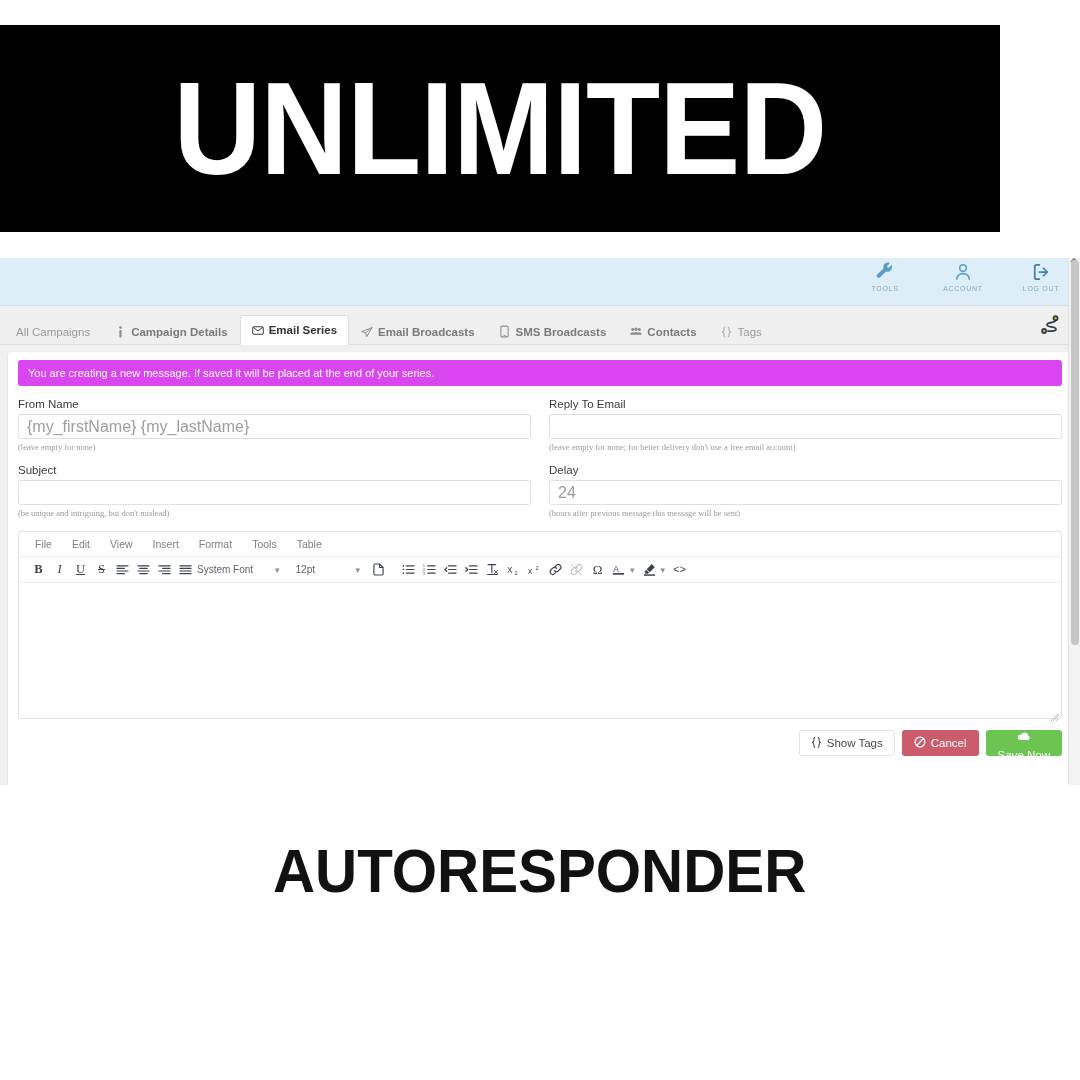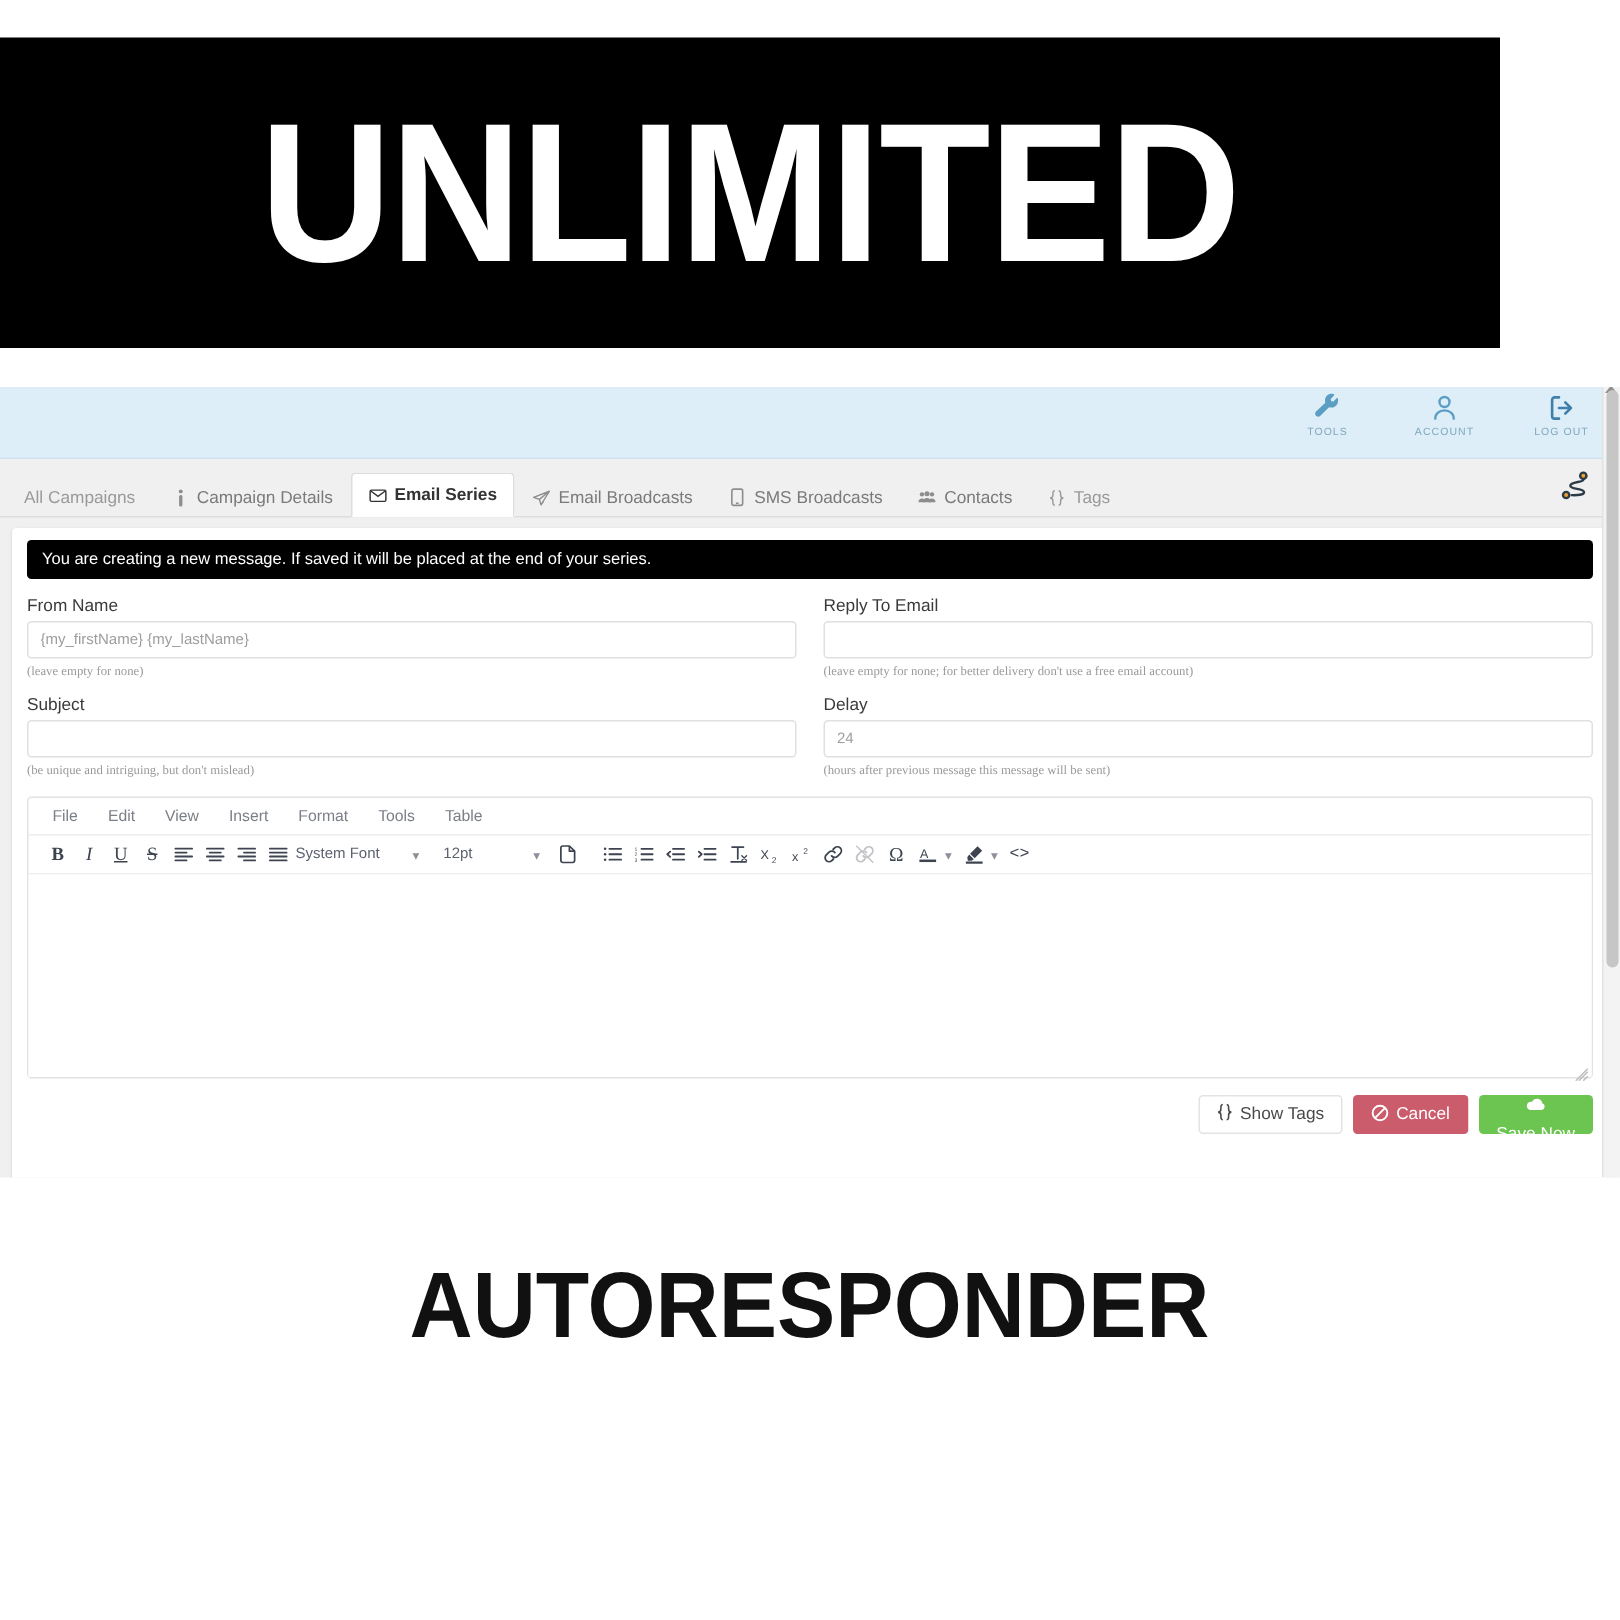--- a/index.html
+++ b/index.html
@@ -90,21 +90,21 @@
     font-family:"Liberation Sans", sans-serif;
     cursor:pointer;
     border:1px solid transparent;
     border-bottom:none;
     border-radius:3px 3px 0 0;
     white-space:nowrap;
     position:relative;
     top:1px;
   }
   .tab.plain{color:#9a9a9a;font-weight:normal;}
-  .tab.strong{color:#7a7a7a;font-weight:normal;}
+  .tab.strong{color:#7a7a7a;font-weight:bold;}
   .tab.active{
     background:#ffffff;
     color:#333333;
     font-weight:bold;
     border-color:#dddddd;
     border-bottom:1px solid #ffffff;
     height:28px;
   }
   .tab-ico{display:inline-flex;align-items:center;width:12px;justify-content:center;}
   .tabstrip-right{
@@ -117,21 +117,21 @@
     margin:7px 8px 0 8px;
     background:#ffffff;
     border-radius:3px;
     box-shadow:0 1px 2px rgba(0,0,0,.14);
     height:436px;
     padding:8px 10px 0 10px;
     box-sizing:border-box;
   }
 
   .alert{
-    background:#000000;
+    background:#d946ef;
     color:#ffffff;
     font-size:11px;
     padding:7px 10px;
     border-radius:3px;
     font-family:"Liberation Sans", sans-serif;
   }
 
   .formrow{
     display:flex;gap:18px;margin-top:12px;
   }
@@ -140,21 +140,21 @@
     font-size:11.5px;font-weight:normal;color:#3a3a3a;
     font-family:"Liberation Sans", sans-serif;
     margin-bottom:4px;
   }
   .finput{
     width:100%;box-sizing:border-box;
     height:25px;
     border:1px solid #e0e0e0;
     border-radius:3px;
     background:#ffffff;
-    font-size:10px;
+    font-size:16px;
     color:#8b8b8b;
     padding:0 8px;
     font-family:"Liberation Sans", sans-serif;
     outline:none;
   }
   .finput::placeholder{color:#9d9d9d;opacity:1;}
   .fhint{
     font-size:8.5px;color:#9a9a9a;margin-top:3px;
     font-family:Liberation Serif, serif;
   }

